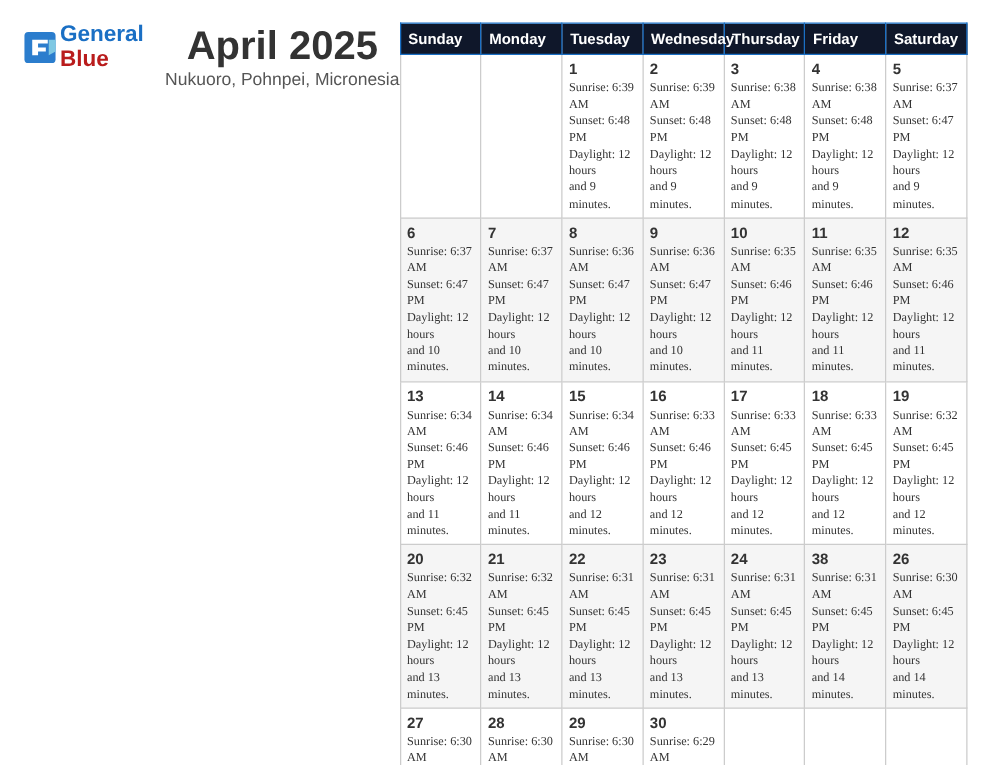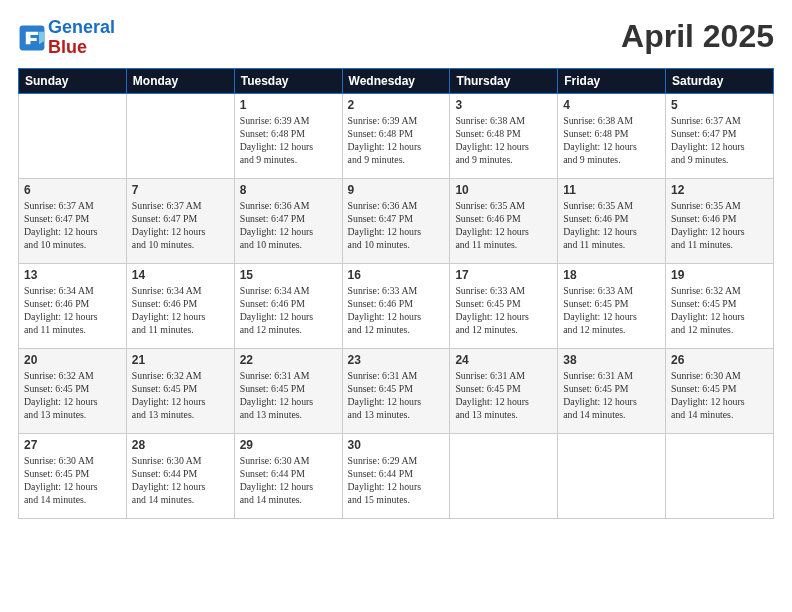--- a/index.html
+++ b/index.html
@@ -8,21 +8,21 @@
       height: 612px;
       background: #fff;
       font-family: Arial, sans-serif;
       overflow: hidden;
     }
     .page {
       width: 792px;
       height: 484px;
       padding: 18px 18px 12px 18px;
       display: flex;
-      flex-direction: column;
+      flex-direction: row;
     }
     .header {
       display: flex;
       justify-content: space-between;
       align-items: flex-start;
       margin-bottom: 10px;
     }
     .logo {
       display: flex;
       align-items: center;
@@ -36,20 +36,21 @@
     .logo-text span {
       color: #1a6fc4;
     }
     .logo-icon {
       width: 28px;
       height: 28px;
       margin-right: 2px;
     }
     .title-block {
       text-align: center;
+      margin-left: 17px;
     }
     .month-year {
       font-size: 32px;
       font-weight: bold;
       color: #333;
     }
     .location {
       font-size: 14px;
       color: #555;
     }
@@ -113,20 +114,21 @@
         <polygon points="10,26 10,10 26,10 26,14 16,14 16,18 24,18 24,22 16,22 16,26" fill="white"></polygon>
         <polygon points="27,10 34,10 34,22 27,26" fill="#7ec8e3"></polygon>
       </svg>
       <div class="logo-text">
         <div><span>General</span></div>
         <div><span style="color:#b91c1c">Blue</span></div>
       </div>
     </div>
     <div class="title-block">
       <div class="month-year">April 2025</div>
+      <div class="location">Nukuoro, Pohnpei, Micronesia</div>
     </div>
   </div>
 
   <table class="calendar">
     <thead>
       <tr>
       <th>Sunday</th>
           <th>Monday</th>
           <th>Tuesday</th>
           <th>Wednesday</th>

